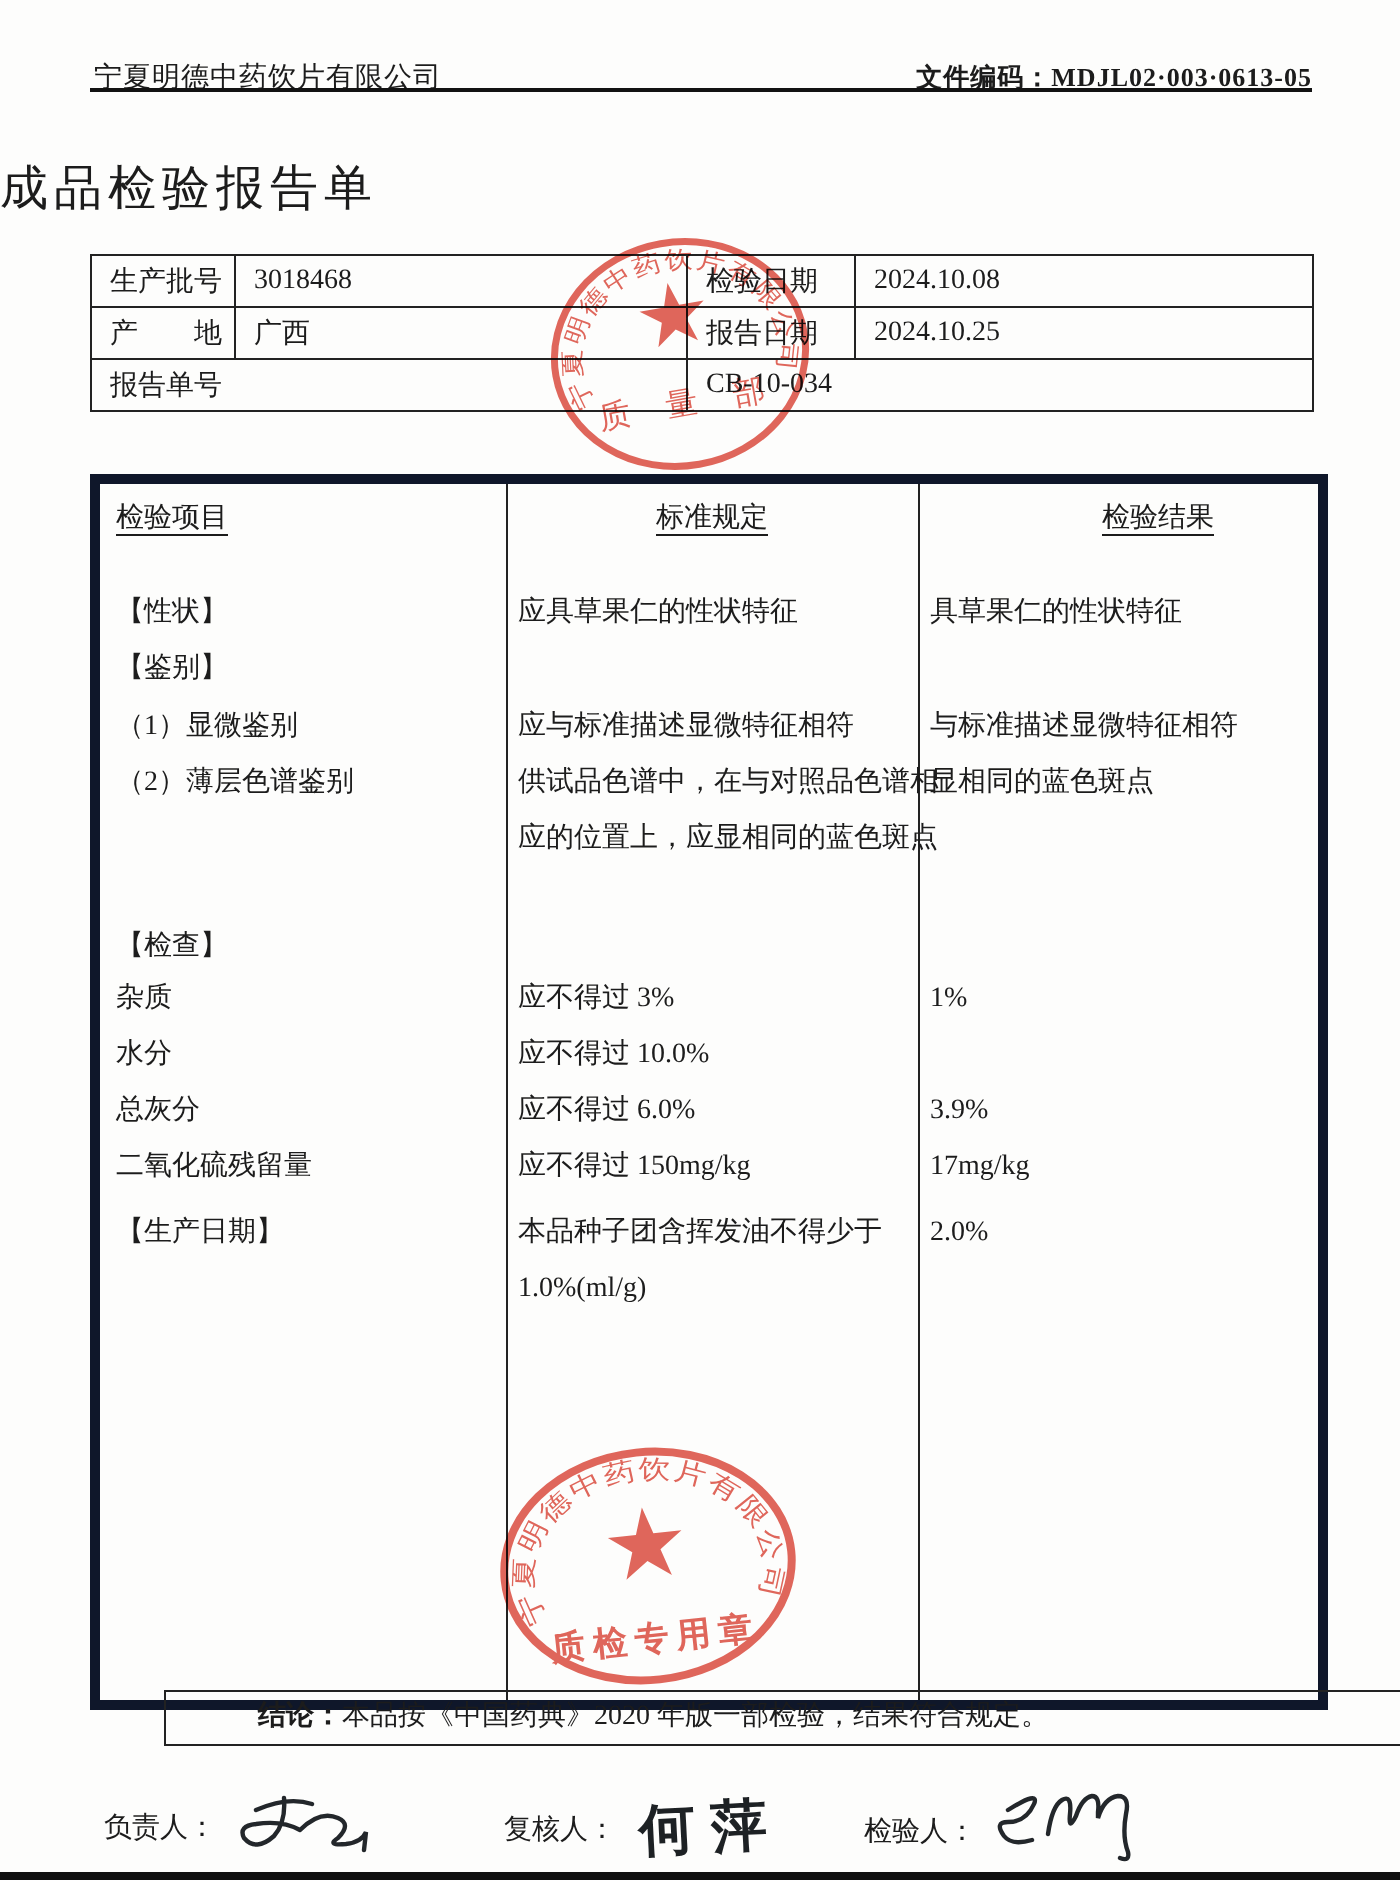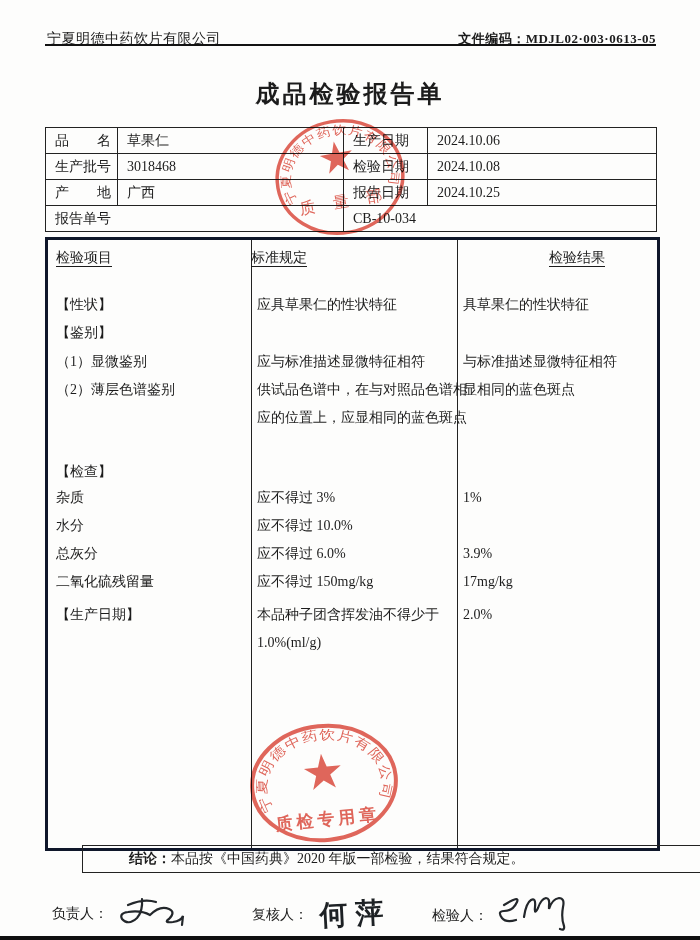--- a/index.html
+++ b/index.html
@@ -4,33 +4,33 @@
 <style>
   html,body{margin:0;padding:0;}
   body{width:700px;height:940px;position:relative;background:#fdfdfc;
        font-family:"Liberation Serif","DejaVu Serif",serif;color:#1c1c1c;overflow:hidden;}
   .abs{position:absolute;}
   
   .hdr-company{left:47px;top:30px;font-size:14px;letter-spacing:.5px;}
   .hdr-code{right:44px;top:30px;font-size:13px;font-weight:bold;letter-spacing:.5px;}
   .hdr-rule{left:45px;top:44px;width:611px;height:2px;background:#121212;}
   
-  .title{left:0;top:78px;width:700px;text-align:center;font-size:24px;font-weight:bold;letter-spacing:3px;}
+  .title{left:0;top:78px;width:700px;text-align:left;font-size:24px;font-weight:normal;letter-spacing:3px;}
   
   table.info{position:absolute;left:45px;top:127px;width:611px;border-collapse:collapse;table-layout:fixed;}
   table.info td{border:1px solid #222;height:25px;font-size:14px;padding:0 0 0 9px;white-space:nowrap;}
   
-  .main{left:45px;top:237px;width:609px;height:608px;border:3px solid #0f172a;background:transparent;}
+  .main{left:45px;top:237px;width:609px;height:608px;border:5px solid #0f172a;background:transparent;}
   .vline{position:absolute;top:0;bottom:0;width:1px;background:#222;}
   .mline{position:absolute;left:0;width:100%;height:20px;line-height:20px;font-size:14px;}
   .ci{position:absolute;left:8px;width:190px;white-space:nowrap;}
   .cs{position:absolute;left:209px;width:198px;white-space:nowrap;}
   .cr{position:absolute;left:415px;width:190px;white-space:nowrap;}
   .hdrrow span{text-decoration:underline;text-underline-offset:4px;}
-  .hs{position:absolute;left:203px;width:206px;text-align:left;}
+  .hs{position:absolute;left:203px;width:206px;text-align:center;}
   .hr{position:absolute;left:409px;width:200px;text-align:center;padding-left:20px;}
   
   .concl{left:45px;top:845px;width:609px;height:26px;border:1px solid #222;line-height:26px;font-size:14px;padding-left:12px;margin-left:37px;}
   .concl .ctext{margin-left:34px;}
   
   .sig{top:893px;height:46px;font-size:14px;white-space:nowrap;}
   .sig .lbl{vertical-align:middle;margin-top:48px;}
   .sig svg{vertical-align:middle;}
   
   .stamp{mix-blend-mode:multiply;opacity:.88;pointer-events:none;}
@@ -46,26 +46,20 @@
 <div class="abs title">成品检验报告单</div>
 
 <table class="info">
   <colgroup>
       <col style="width:72px">
       <col style="width:226px">
       <col style="width:84px">
       <col style="width:229px">
     </colgroup>
   <tbody>
-      <tr>
-    <td>品　　名</td>
-    <td>草果仁</td>
-    <td>生产日期</td>
-    <td>2024.10.06</td>
-  </tr>
   <tr>
     <td>生产批号</td>
     <td>3018468</td>
     <td>检验日期</td>
     <td>2024.10.08</td>
   </tr>
   <tr>
     <td>产　　地</td>
     <td>广西</td>
     <td>报告日期</td>

